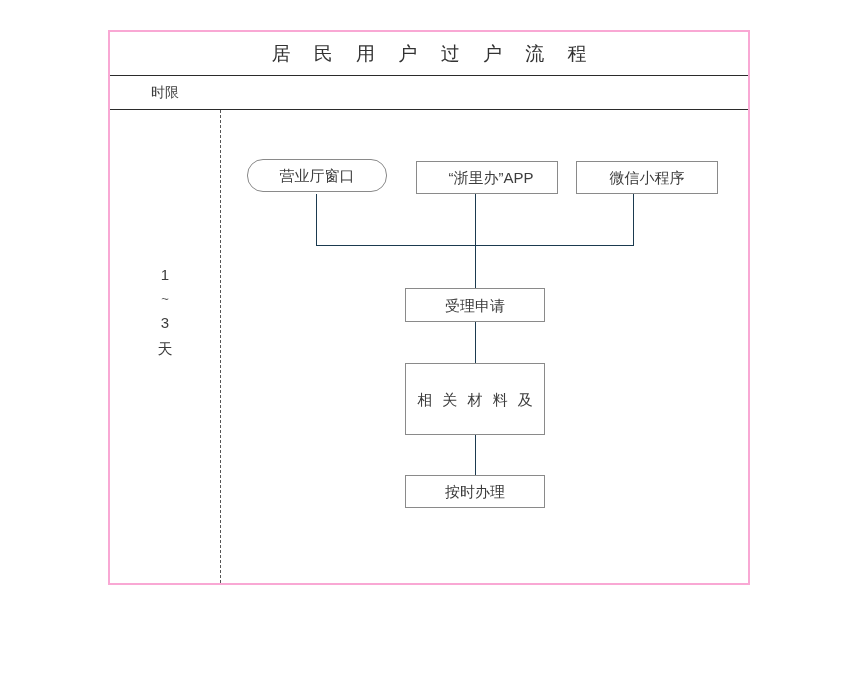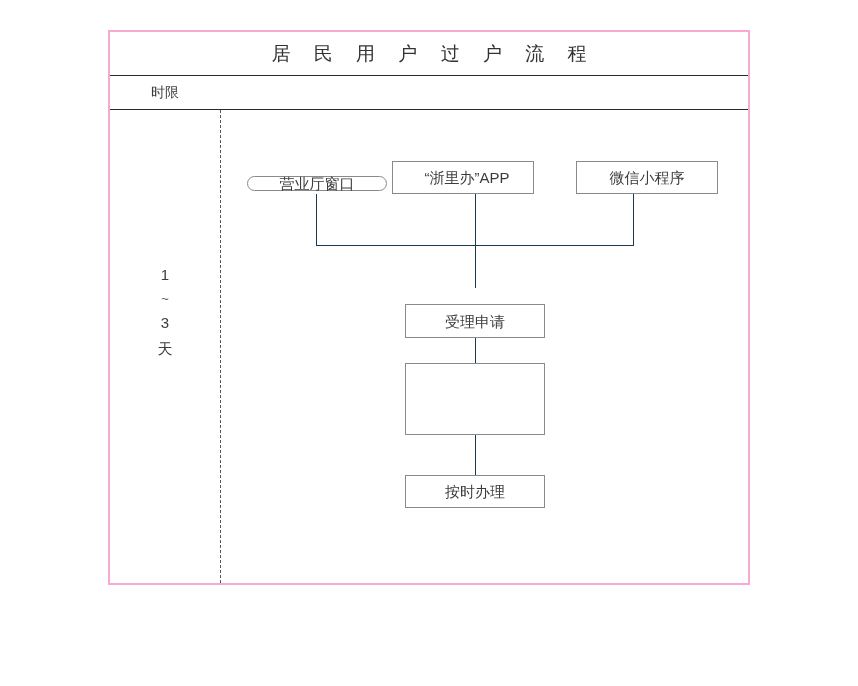--- a/index.html
+++ b/index.html
@@ -147,24 +147,24 @@
     align-items: center;
     justify-content: center;
     font-size: 15px;
     color: #3c3c3c;
     z-index: 2;
     white-space: nowrap;
   }
   .node .nline { line-height: 27px; }
   .node .spaced { letter-spacing: 3px; text-indent: 3px; }
 
-  #node-hall      { left: 27px;  top: 66px;  width: 140px; height: 15px; border-radius: 16px; }
-  #node-app       { left: 172px; top: 51px;  width: 142px; height: 33px; padding-left: 8px; }
+  #node-hall      { left: 27px;  top: 49px;  width: 140px; height: 33px; border-radius: 16px; }
+  #node-app       { left: 196px; top: 51px;  width: 142px; height: 33px; padding-left: 8px; }
   #node-wechat    { left: 356px; top: 51px;  width: 142px; height: 33px; }
-  #node-accept    { left: 185px; top: 194px; width: 140px; height: 34px; }
+  #node-accept    { left: 185px; top: 178px; width: 140px; height: 34px; }
   #node-materials { left: 185px; top: 253px; width: 140px; height: 72px; }
   #node-handle    { left: 185px; top: 365px; width: 140px; height: 33px; }
 
   
   .conn {
     position: absolute;
     background: #1b3a4f;
     z-index: 1;
   }
   .conn-v { width: 1px; }
@@ -222,20 +222,21 @@
 
       <div class="node" id="node-wechat">
         <span class="nline">微信小程序</span>
       </div>
 
       <div class="node" id="node-accept">
         <span class="nline">受理申请</span>
       </div>
 
       <div class="node" id="node-materials">
+        <span class="nline spaced">相 关 材 料 及</span>
       </div>
 
       <div class="node" id="node-handle">
         <span class="nline">按时办理</span>
       </div>
 
     </div>
   </div>
 </div>
 

